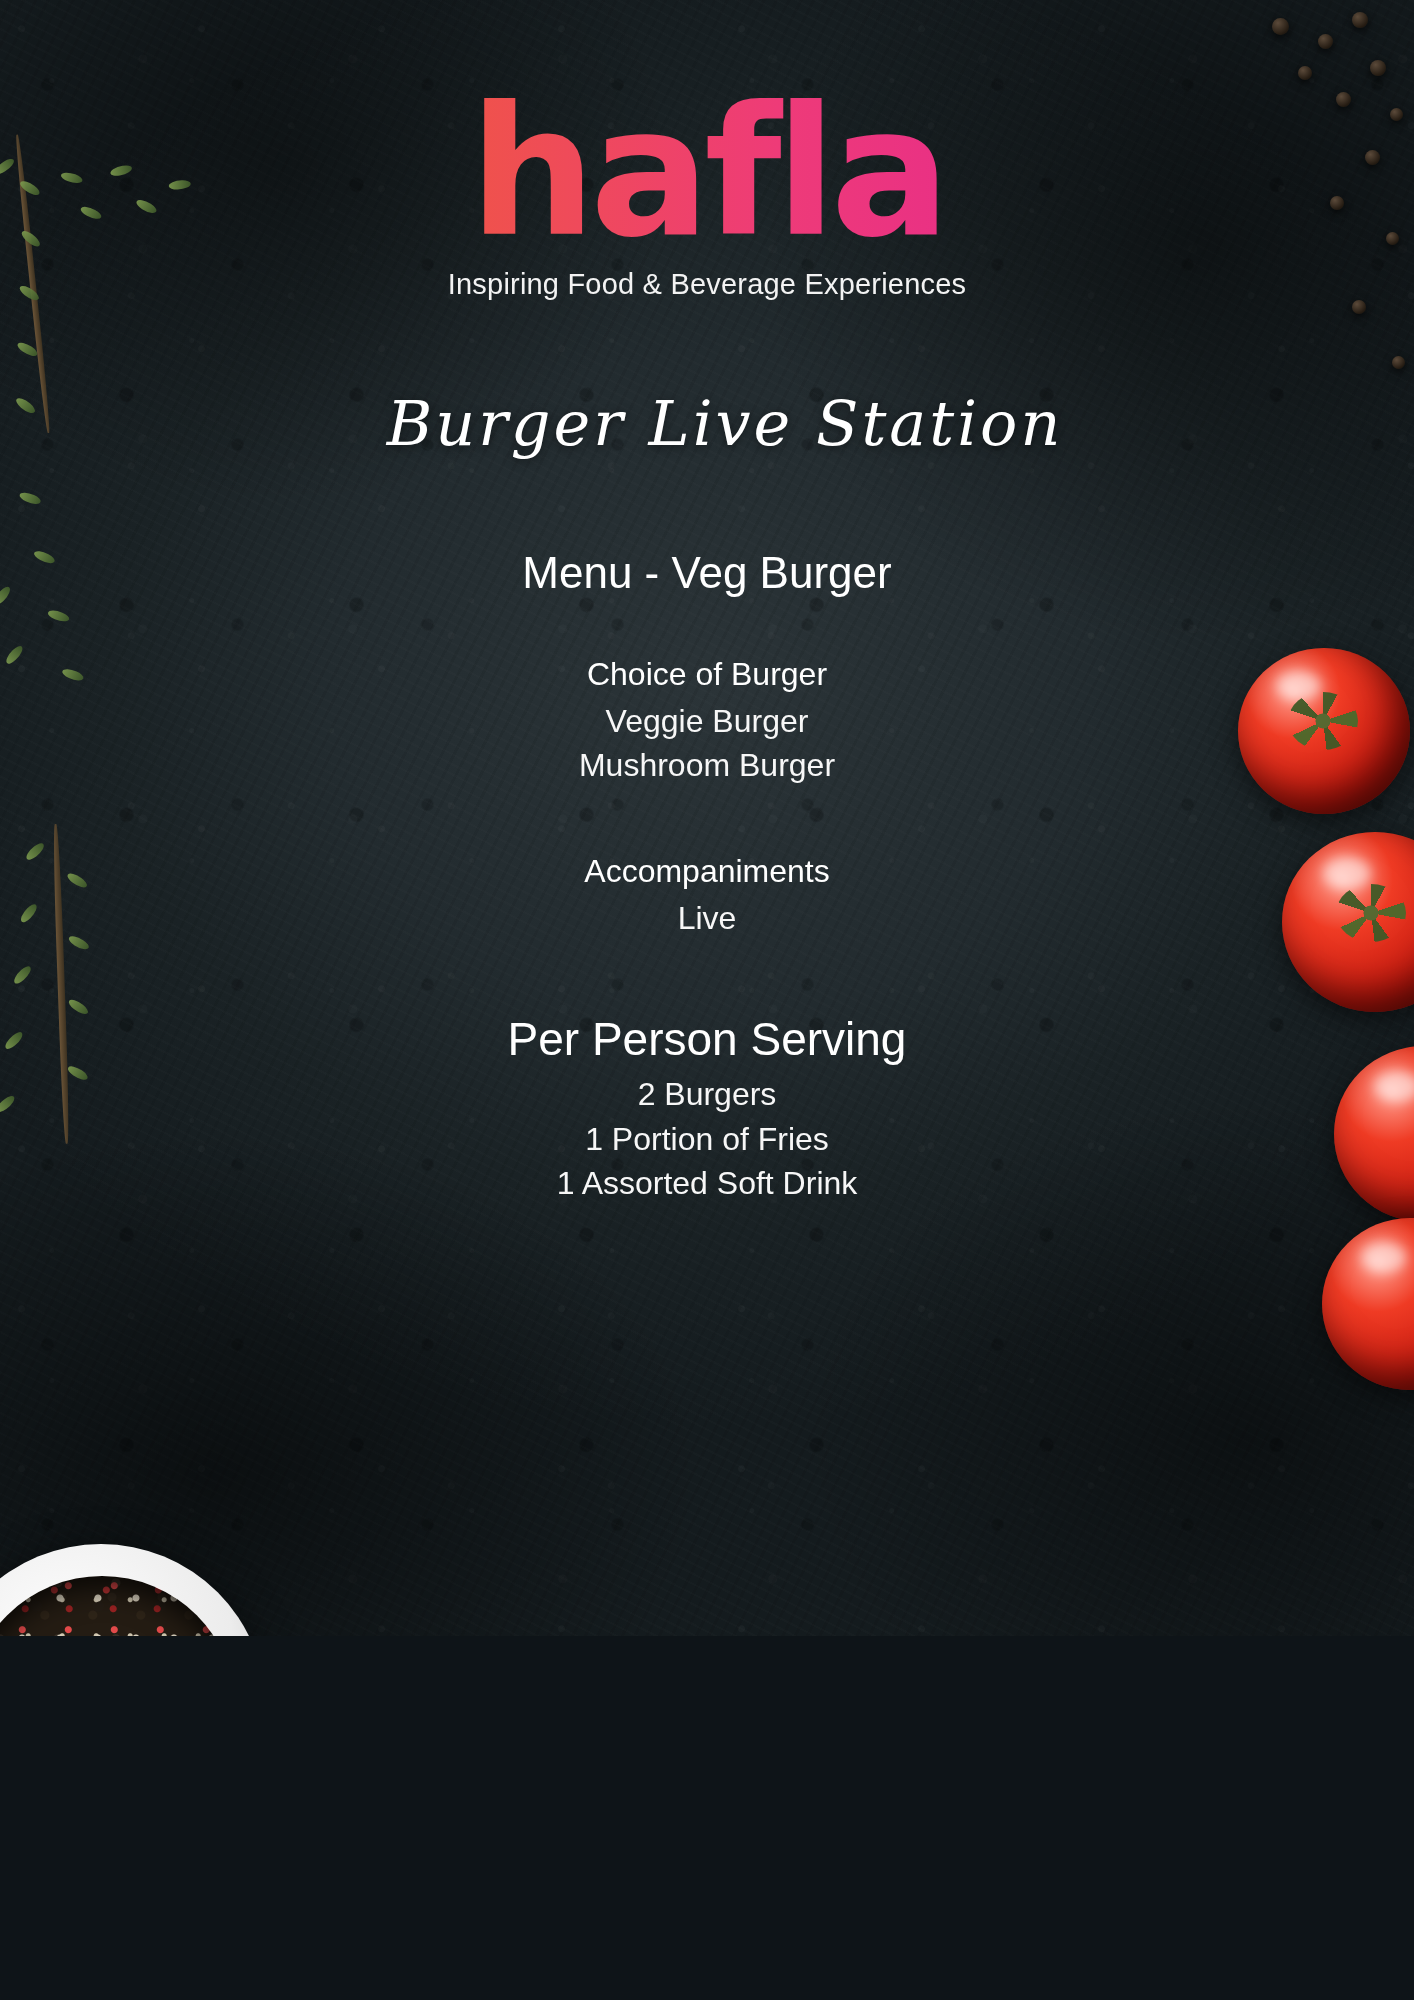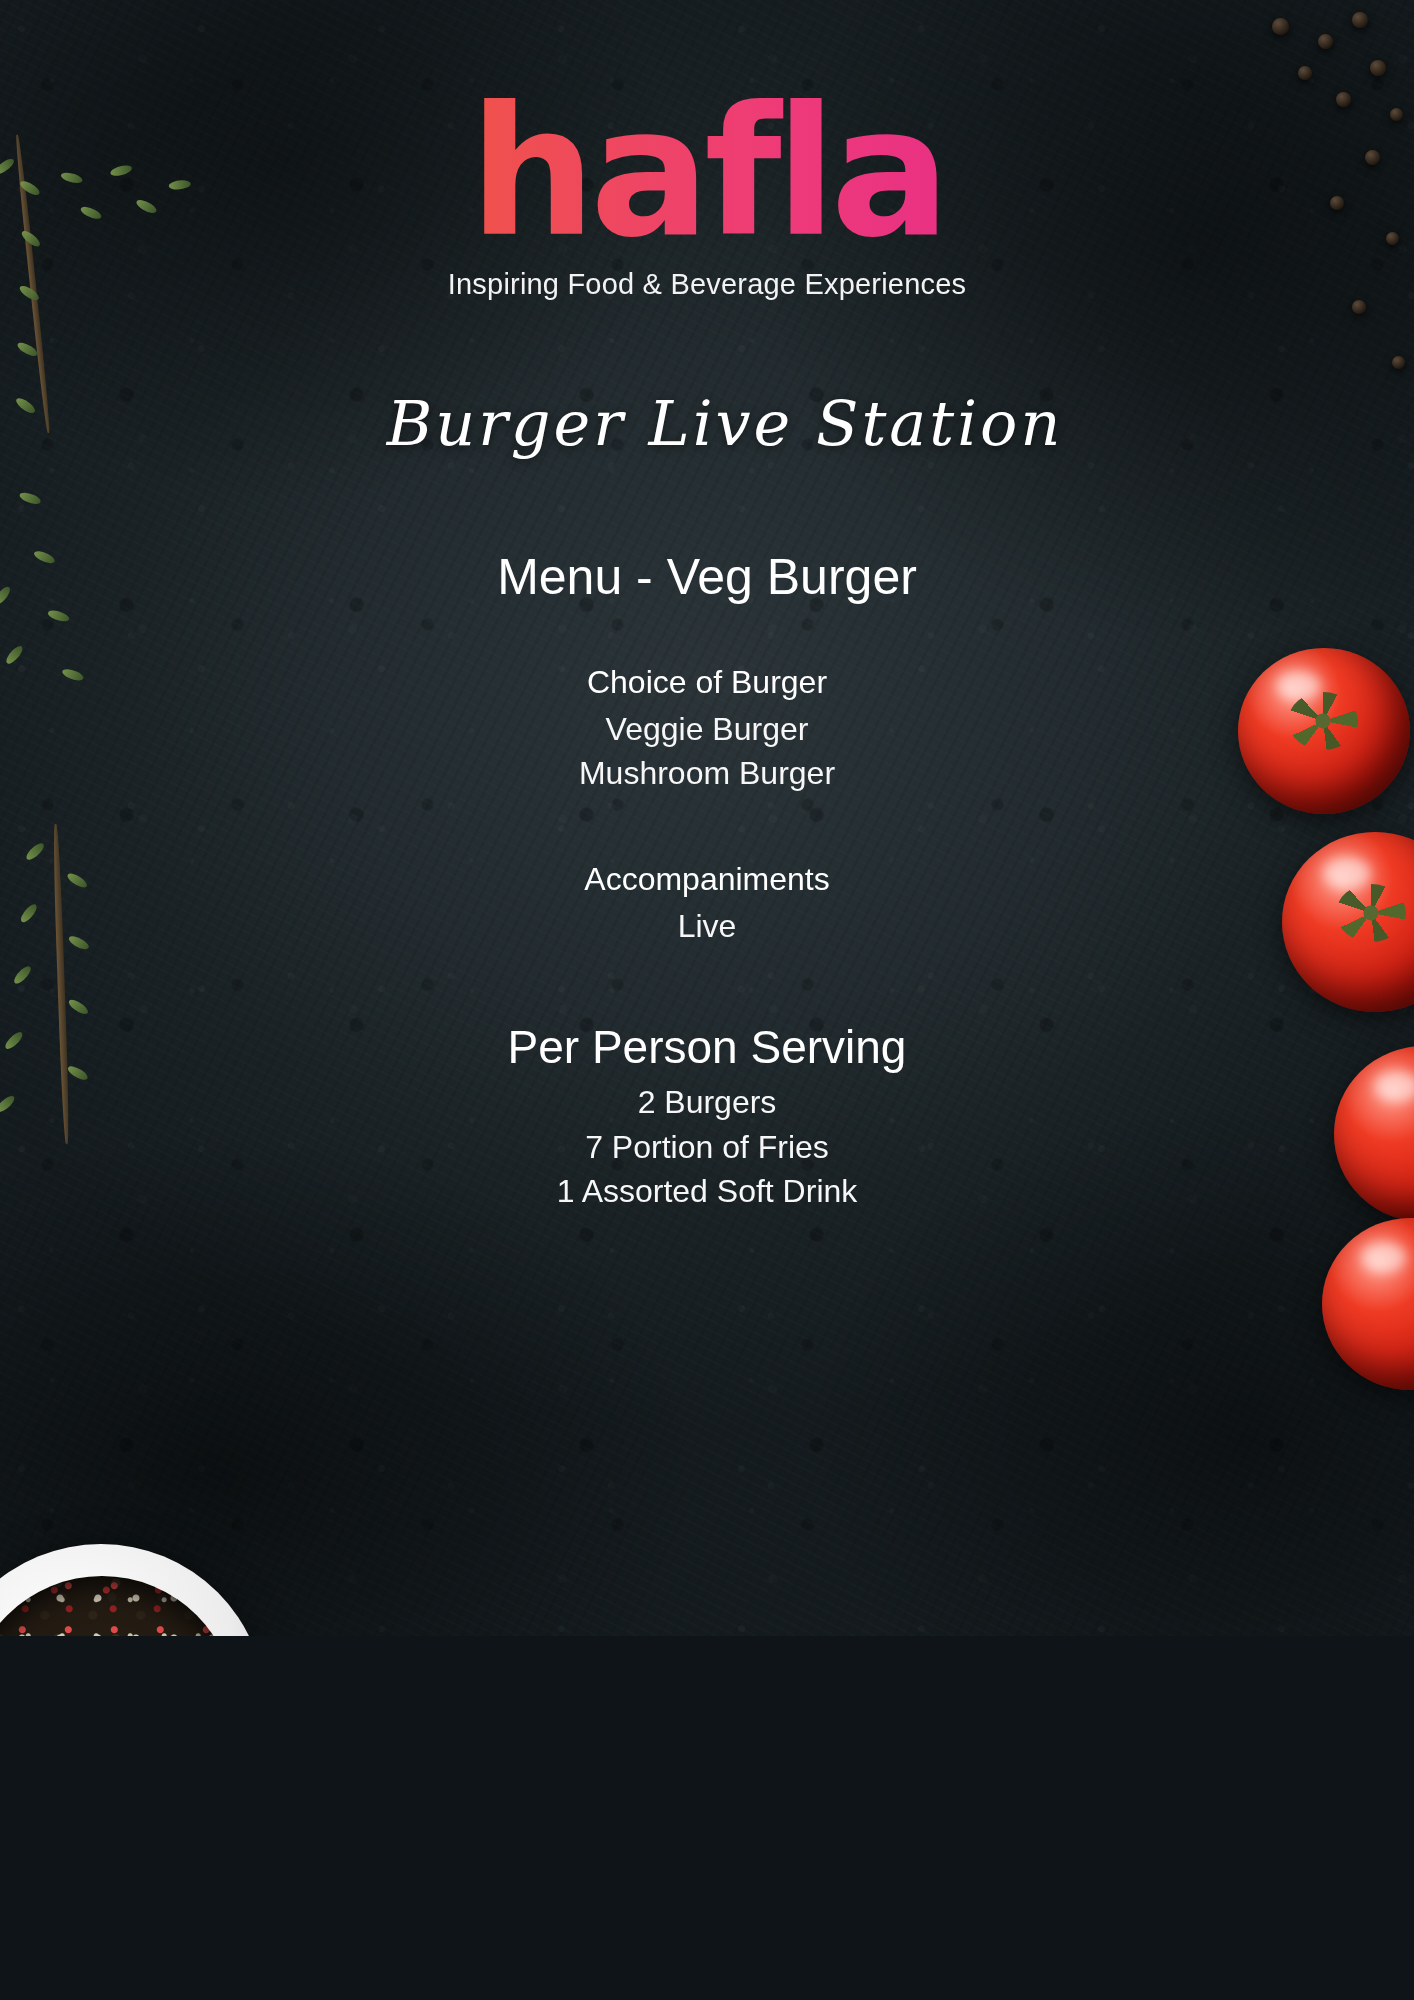--- a/index.html
+++ b/index.html
@@ -165,21 +165,21 @@
     font-style: italic;
     font-weight: 400;
     font-size: 62px;
     letter-spacing: 3px;
     color: #ffffff;
     text-shadow: 0 2px 10px rgba(0,0,0,0.5);
     padding-left: 36px;
   }
   .menu-title {
     margin: 88px 0 0;
-    font-size: 50px;
+    font-size: 44px;
     font-weight: 400;
     color: #ffffff;
   }
   .section {
     margin-top: 58px;
   }
   .section-heading {
     margin: 0 0 6px;
     font-size: 32px;
     font-weight: 400;
@@ -295,18 +295,18 @@
     </div>
 
     <div class="section accompaniments">
       <div class="section-heading">Accompaniments</div>
       <p class="section-item">Live</p>
     </div>
 
     <div class="section serving">
       <div class="section-heading">Per Person Serving</div>
       <p class="section-item">2 Burgers</p>
-      <p class="section-item">7 Portion of Fries</p>
+      <p class="section-item">1 Portion of Fries</p>
       <p class="section-item">1 Assorted Soft Drink</p>
     </div>
 
   </div>
 </div>
 
 </body></html>

